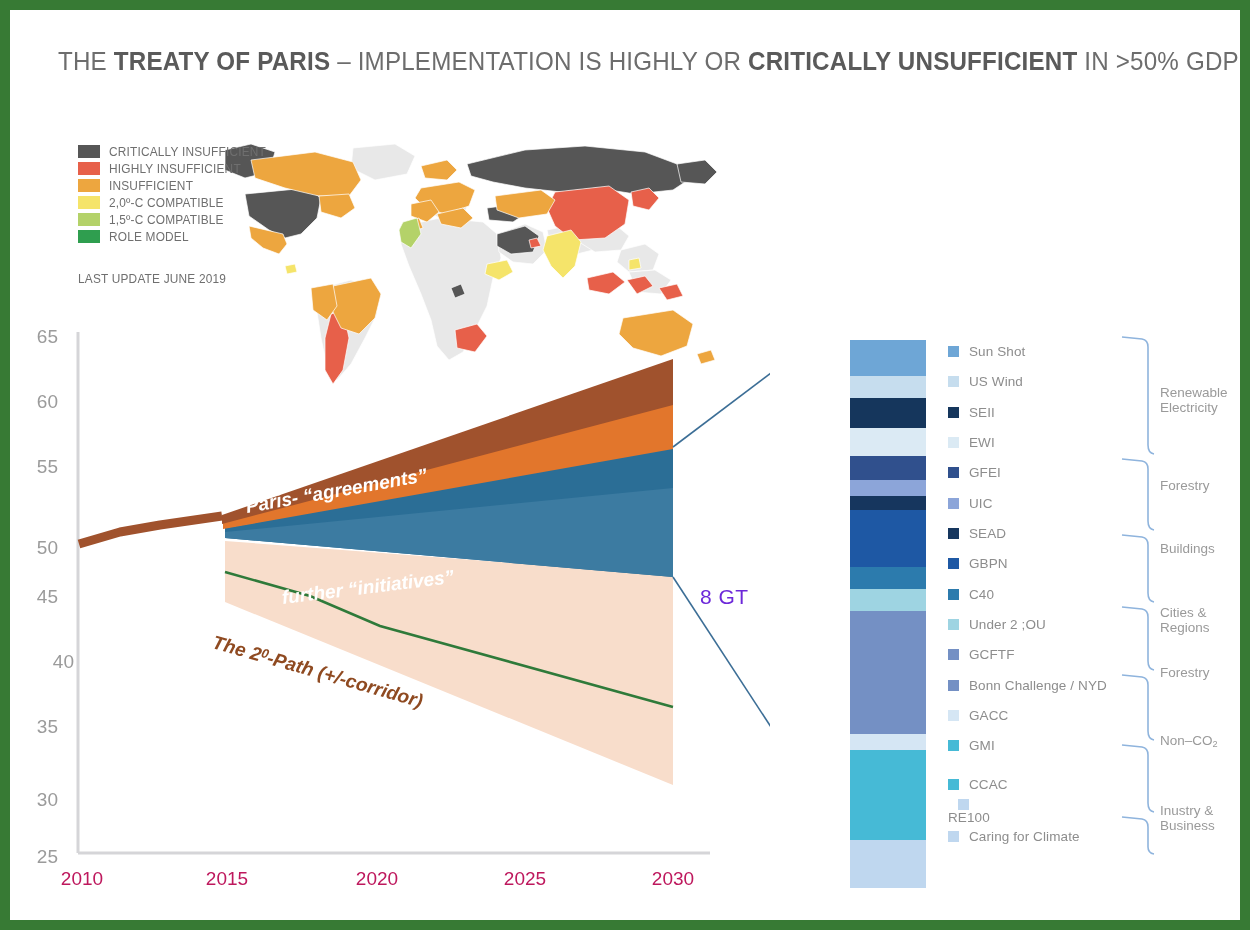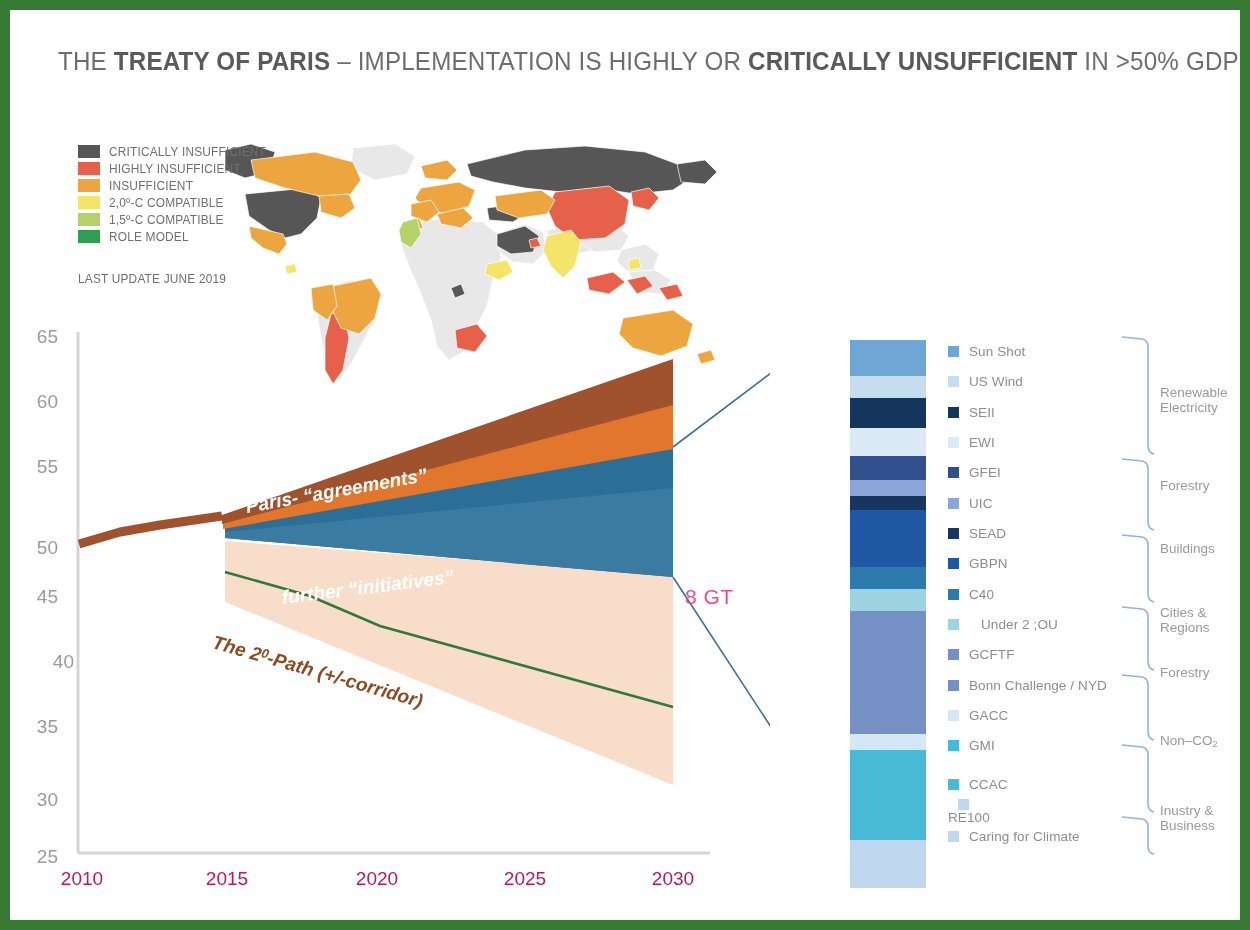--- a/index.html
+++ b/index.html
@@ -35,21 +35,21 @@
   #worldmap{position:absolute;left:215px;top:128px;width:500px;height:250px;}
   
   #chart{position:absolute;left:0px;top:300px;width:760px;height:600px;}
   .ytick{position:absolute;font-size:19px;color:#9b9b9b;text-align:right;width:48px;}
   .xtick{position:absolute;font-size:19px;color:#be185d;text-align:center;width:90px;}
   .bandlabel{
     position:absolute;color:#ffffff;font-size:19px;white-space:nowrap;
     font-style:italic;font-weight:bold;
   }
   .bandlabel.dark{color:#8f4a21;}
-  #gt-label{position:absolute;left:675px;top:575px;font-size:21px;color:#ec4899;
+  #gt-label{position:absolute;left:690px;top:575px;font-size:21px;color:#6d28d9;
             letter-spacing:.5px;}
   
   #bar{position:absolute;left:840px;top:330px;width:76px;}
   .seg{width:100%;}
   #bar-legend{position:absolute;left:938px;top:334px;}
   .bl-row{display:flex;align-items:center;position:absolute;left:0;}
   .bl-sw{width:11px;height:11px;margin-right:10px;flex:0 0 auto;}
   .bl-lb{font-size:13.5px;color:#8d8d8d;white-space:nowrap;letter-spacing:.1px;}
   
   #brackets{position:absolute;left:1108px;top:325px;width:130px;height:520px;}
@@ -266,21 +266,21 @@
       <span class="bl-lb">SEAD</span>
     </div>
     <div class="bl-row" style="top:212px;">
       <span class="bl-sw" style="background:#1e58a4"></span>
       <span class="bl-lb">GBPN</span>
     </div>
     <div class="bl-row" style="top:243px;">
       <span class="bl-sw" style="background:#2c7bad"></span>
       <span class="bl-lb">C40</span>
     </div>
-    <div class="bl-row" style="top:273px;gap:12px;">
+    <div class="bl-row" style="top:273px;">
       <span class="bl-sw" style="background:#9ed4e2"></span>
       <span class="bl-lb">Under 2 ;OU</span>
     </div>
     <div class="bl-row" style="top:303px;">
       <span class="bl-sw" style="background:#7490c4"></span>
       <span class="bl-lb">GCFTF</span>
     </div>
     <div class="bl-row" style="top:334px;">
       <span class="bl-sw" style="background:#7490c4"></span>
       <span class="bl-lb">Bonn Challenge / NYD</span>

